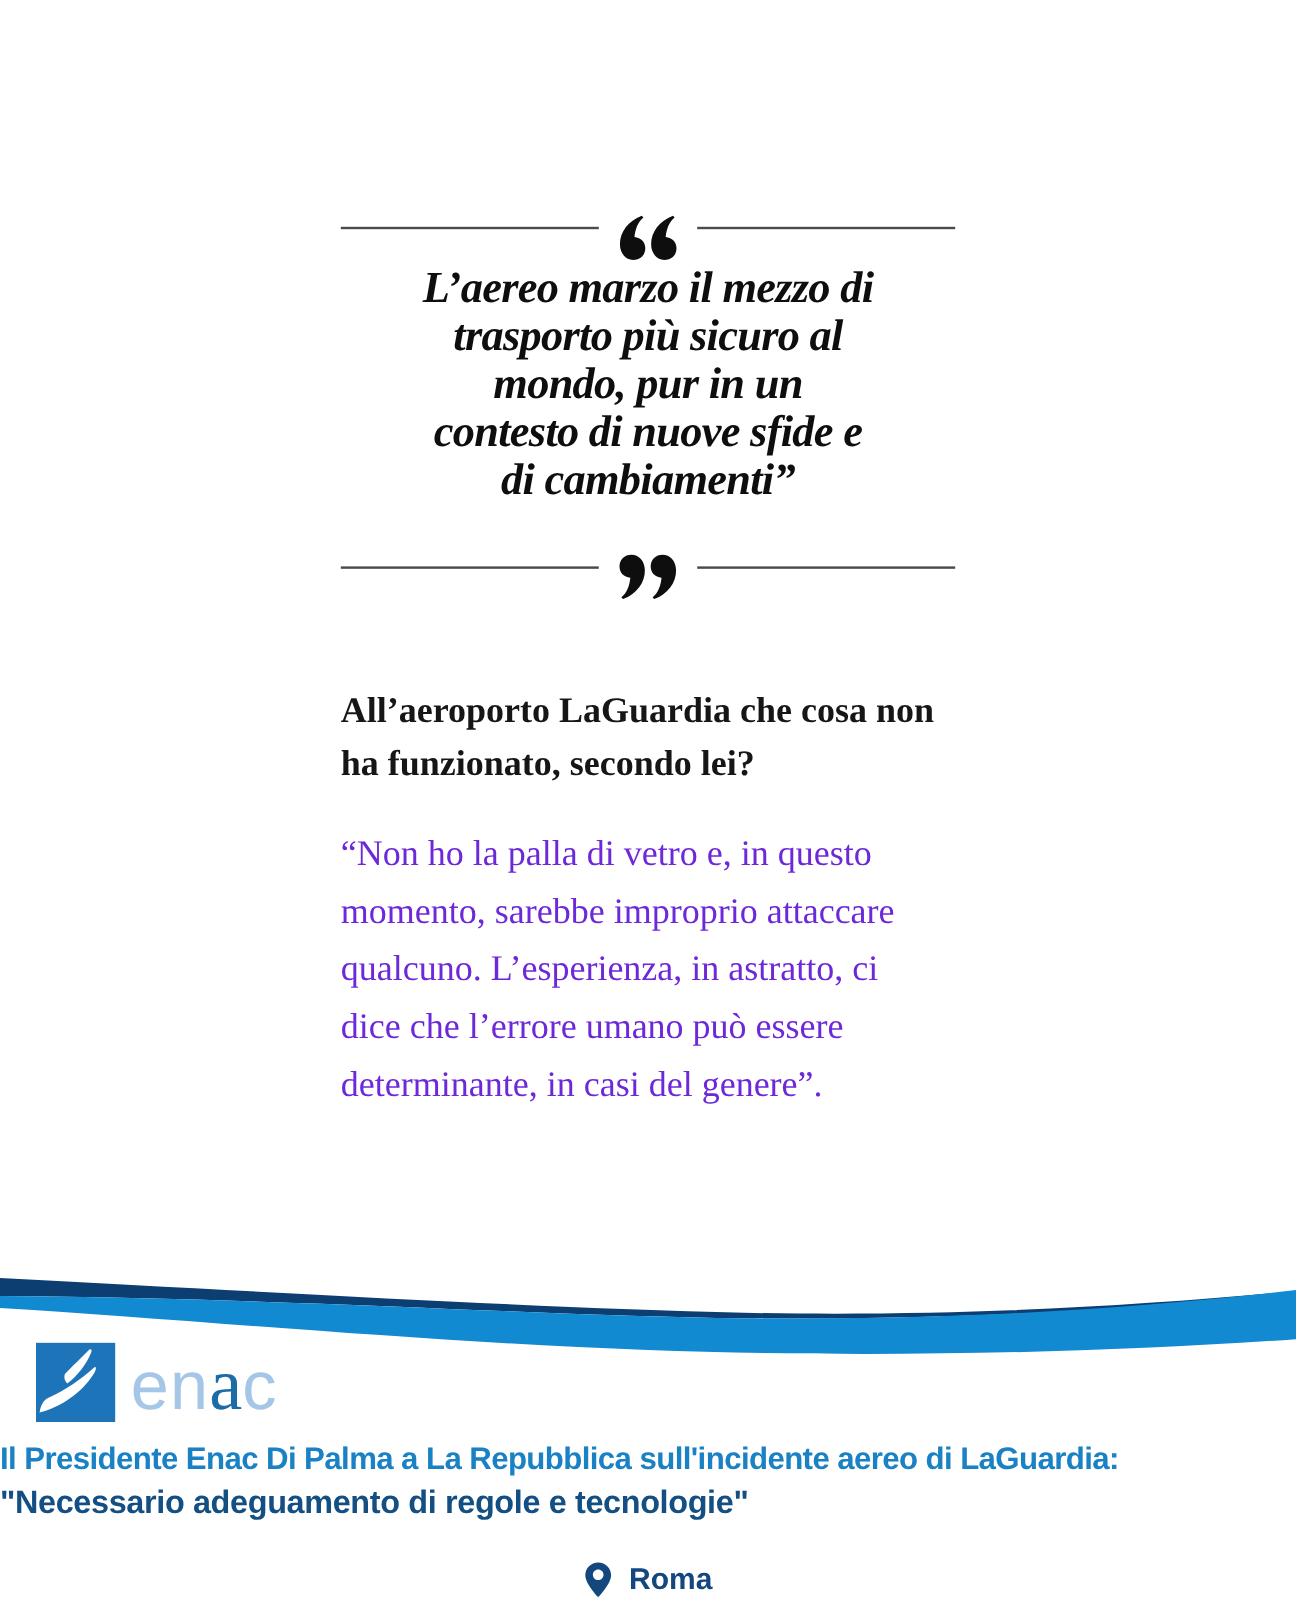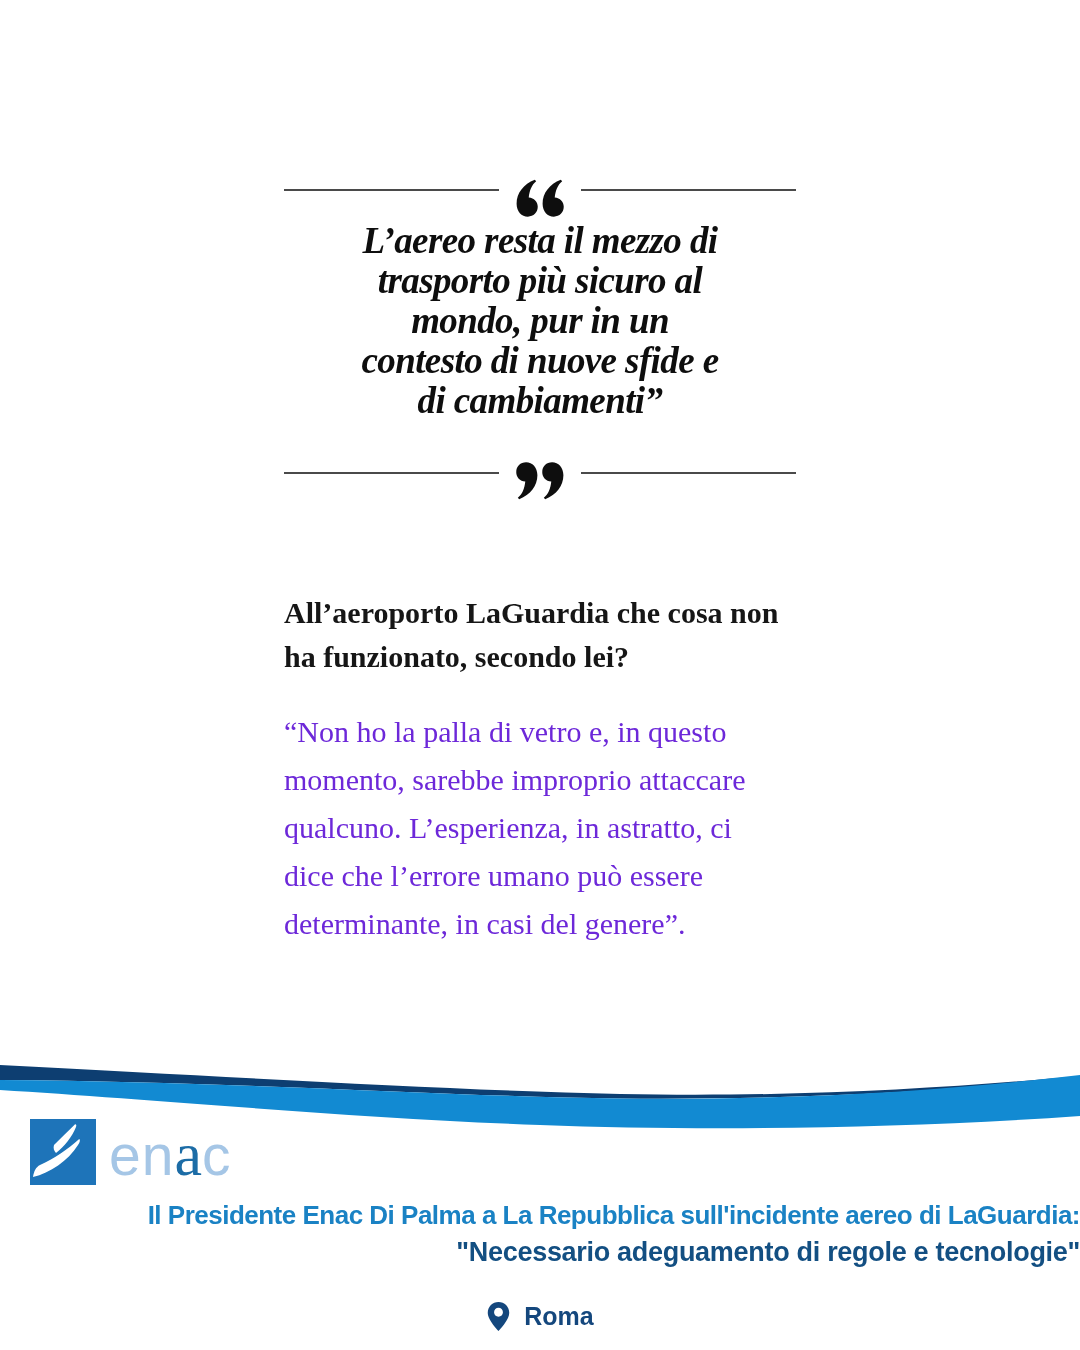--- a/index.html
+++ b/index.html
@@ -18,21 +18,21 @@
   .qmark svg { display:block; }
 
   .pull-quote {
     margin:8px 0 0 0; padding:0;
     font-size:37px; font-weight:700; font-style:italic;
     line-height:40px; letter-spacing:-0.6px;
     text-align:center; white-space:pre-line; color:#0e0e0e;
   }
 
   .question {
-    margin:95px 0 0 0;
+    margin:75px 0 0 0;
     font-size:30px; font-weight:700; line-height:44px;
     white-space:pre-line; color:#161616;
   }
   .answer {
     margin:29px 0 0 0;
     font-size:30px; font-weight:400; line-height:48px;
     white-space:pre-line; color:#6d28d9;
   }
 
   
@@ -48,21 +48,21 @@
     font-size:57px; line-height:60px; color:#a5c6e6;
     margin-left:13px; letter-spacing:1px;
   }
   .logo-a {
     font-family:"Liberation Serif",serif; color:#1c6ca6;
     font-size:62px; letter-spacing:0;
   }
 
   .headline {
     position:absolute; left:0; top:1196px; width:1080px; margin:0;
-    text-align:right; font-family:"Liberation Sans",sans-serif; font-weight:700;
+    text-align:left; font-family:"Liberation Sans",sans-serif; font-weight:700;
   }
   .headline .line1 { display:block; font-size:26px; line-height:38px; color:#1a82c4; letter-spacing:-0.5px; }
   .headline .line2 { display:block; font-size:27px; line-height:37px; color:#134f82; letter-spacing:-0.3px; }
 
   .meta-row {
     position:absolute; left:0; top:1296px; width:1080px; height:40px;
     display:flex; justify-content:center; align-items:center; gap:18px;
     font-family:"Liberation Sans",sans-serif; color:#14477d;
   }
   .meta-item { display:flex; align-items:center; gap:13px; }
@@ -81,21 +81,21 @@
         <svg width="52" height="46" viewBox="0 0 60 46">
           <g fill="#0e0e0e">
             <path d="M24,2 C11,7 3,17.5 3,29.5 C3,38.5 8.8,44.5 16,44.5 C22.6,44.5 27.4,39.8 27.4,33.2 C27.4,27.2 23.2,23 17,22.4 C17.8,14.6 20.4,7.6 25.6,3.6 Z"></path>
             <path d="M54,2 C41,7 33,17.5 33,29.5 C33,38.5 38.8,44.5 46,44.5 C52.6,44.5 57.4,39.8 57.4,33.2 C57.4,27.2 53.2,23 47,22.4 C47.8,14.6 50.4,7.6 55.6,3.6 Z"></path>
           </g>
         </svg>
       </span>
       <span class="rule"></span>
     </div>
 
-    <blockquote class="pull-quote">L’aereo resta il mezzo di
+    <blockquote class="pull-quote">L’aereo marzo il mezzo di
 trasporto più sicuro al
 mondo, pur in un
 contesto di nuove sfide e
 di cambiamenti”</blockquote>
 
     <div class="divider-row bottom">
       <span class="rule"></span>
       <span class="qmark">
         <svg width="52" height="46" viewBox="0 0 60 46">
           <g fill="#0e0e0e" transform="rotate(180 30 23)">

